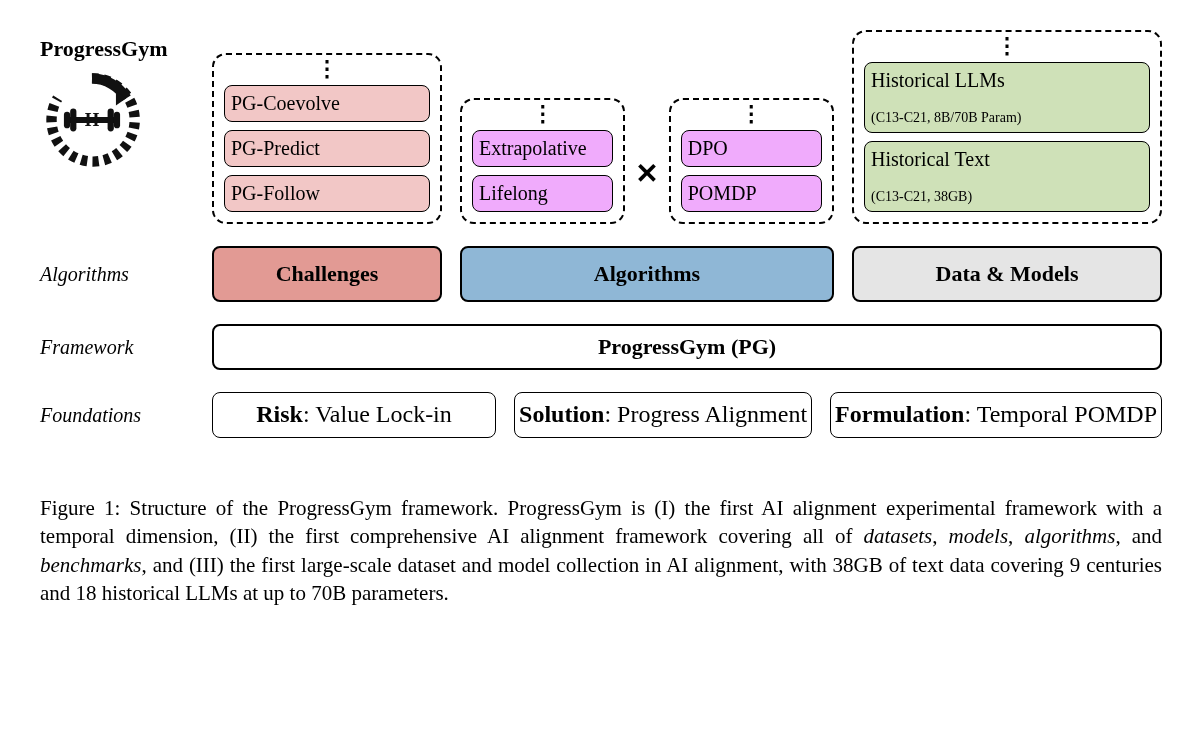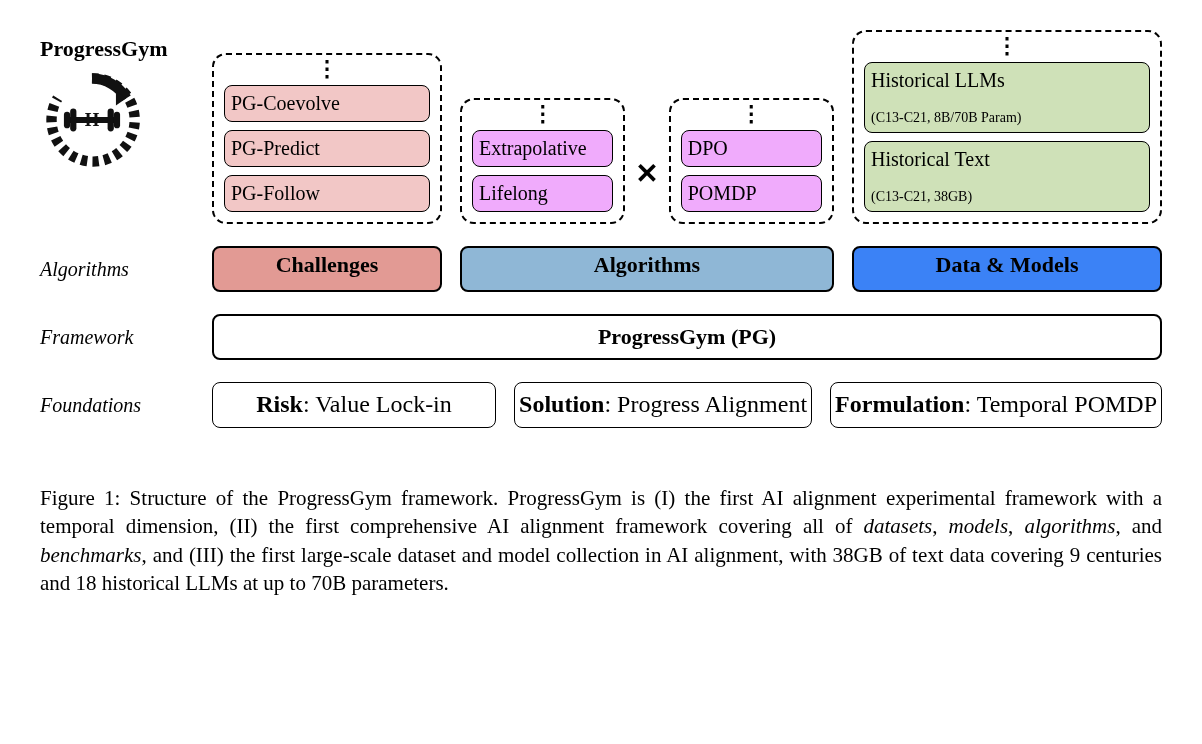--- a/index.html
+++ b/index.html
@@ -99,25 +99,25 @@
     grid-template-columns: 230px 1fr 310px;
     column-gap: 18px;
     width: 100%;
   }
   .comp-box {
     border: 2.5px solid #000;
     border-radius: 8px;
     text-align: center;
     font-weight: bold;
     font-size: 22px;
-    padding: 4px 0;
+    padding: 13px 0;
   }
   .comp-red   { background: #e29a94; }
   .comp-blue  { background: #8fb7d6; }
-  .comp-green { background: #3b82f6; }
+  .comp-green { background: #e5e5e5; }
   
   .fw-box {
     width: 100%;
     border: 2.5px solid #000;
     border-radius: 8px;
     text-align: center;
     font-weight: bold;
     font-size: 22px;
     padding: 8px 0;
     background: #fff;

